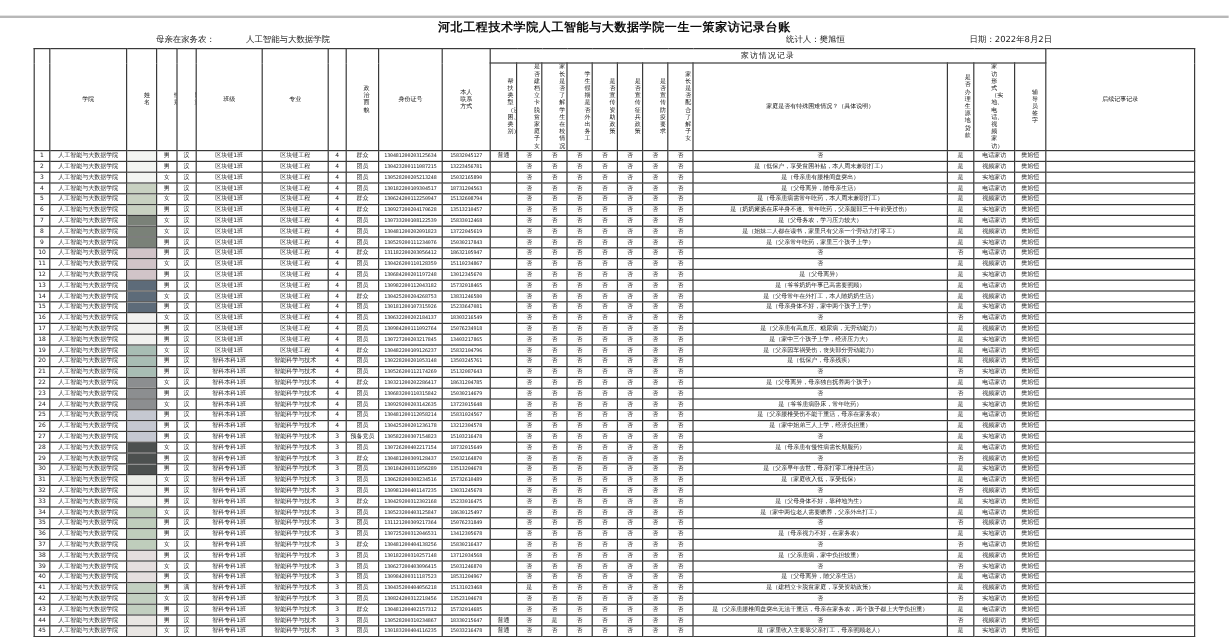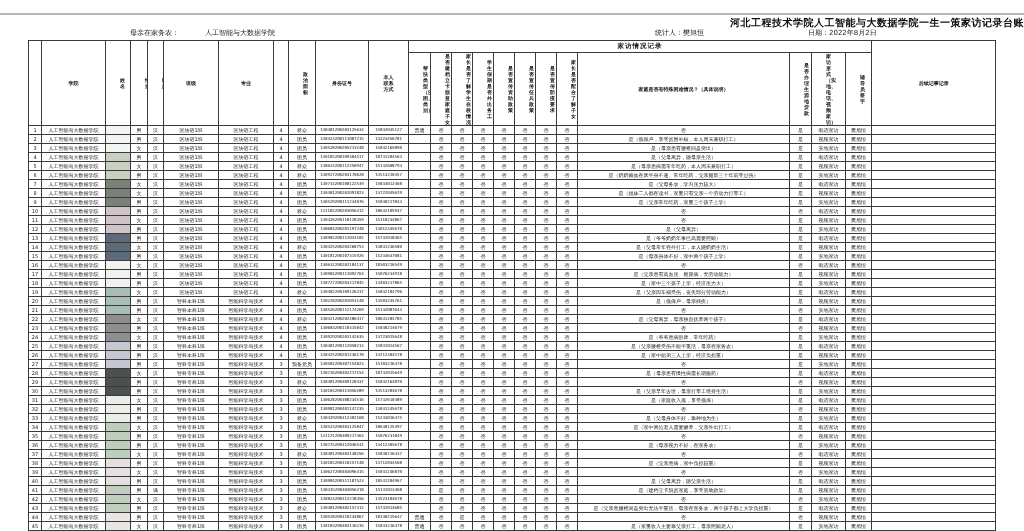--- a/index.html
+++ b/index.html
@@ -1,33 +1,33 @@
 <!DOCTYPE html>
 <html><head>
 <meta charset="utf-8">
 <style>
   html,body{margin:0;padding:0;background:#ffffff;}
   body{width:1024px;height:531px;position:relative;overflow:hidden;
        font-family:"DejaVu Sans","Liberation Sans",sans-serif;
        -webkit-text-size-adjust:none;color:#1a1a1a;}
   .topline{position:absolute;left:0;top:13px;width:1024px;height:2px;background:#b8b8b8;}
-  .title{position:absolute;left:0;top:16px;width:1024px;text-align:right;
+  .title{position:absolute;left:0;top:16px;width:1024px;text-align:center;
          font-size:10px;font-weight:bold;color:#0d0d0d;letter-spacing:0.5px;}
   .meta{position:absolute;left:0;top:28px;width:1024px;font-size:7px;color:#222;}
   .meta .m-college{position:absolute;left:130px;top:0;}
   .meta .m-college-v{position:absolute;left:205px;top:0;}
   .meta .m-stat{position:absolute;left:655px;top:0;}
   .meta .m-date{position:absolute;left:808px;top:0;}
   table.ledger{position:absolute;left:28px;top:40px;width:967px;
          border-collapse:collapse;table-layout:fixed;}
   .ledger th,.ledger td{border:1px solid #3a3a3a;padding:0;margin:0;
          text-align:center;vertical-align:middle;overflow:hidden;}
   .ledger thead tr.gr{height:12px;}
   .ledger thead tr.sh{height:43px;}
-  .ledger th{font-size:5px;font-weight:bold;line-height:1.2;color:#111;
+  .ledger th{font-size:5px;font-weight:normal;line-height:1.2;color:#111;
          white-space:normal;word-break:break-all;padding:0 14px;}
   .ledger th.group{font-size:6.5px;letter-spacing:1px;}
   .ledger tbody tr{height:9px;}
   .ledger td{font-size:5px;line-height:8px;white-space:nowrap;color:#222;}
   .ledger td.num{font-size:4.2px;font-family:"DejaVu Sans Mono","Liberation Mono",monospace;letter-spacing:-0.1px;}
   .ledger td.namecell{padding:0;}
   .redact{width:100%;height:8px;}
   .ledger td.note{font-size:5px;}
 </style>
 </head>

